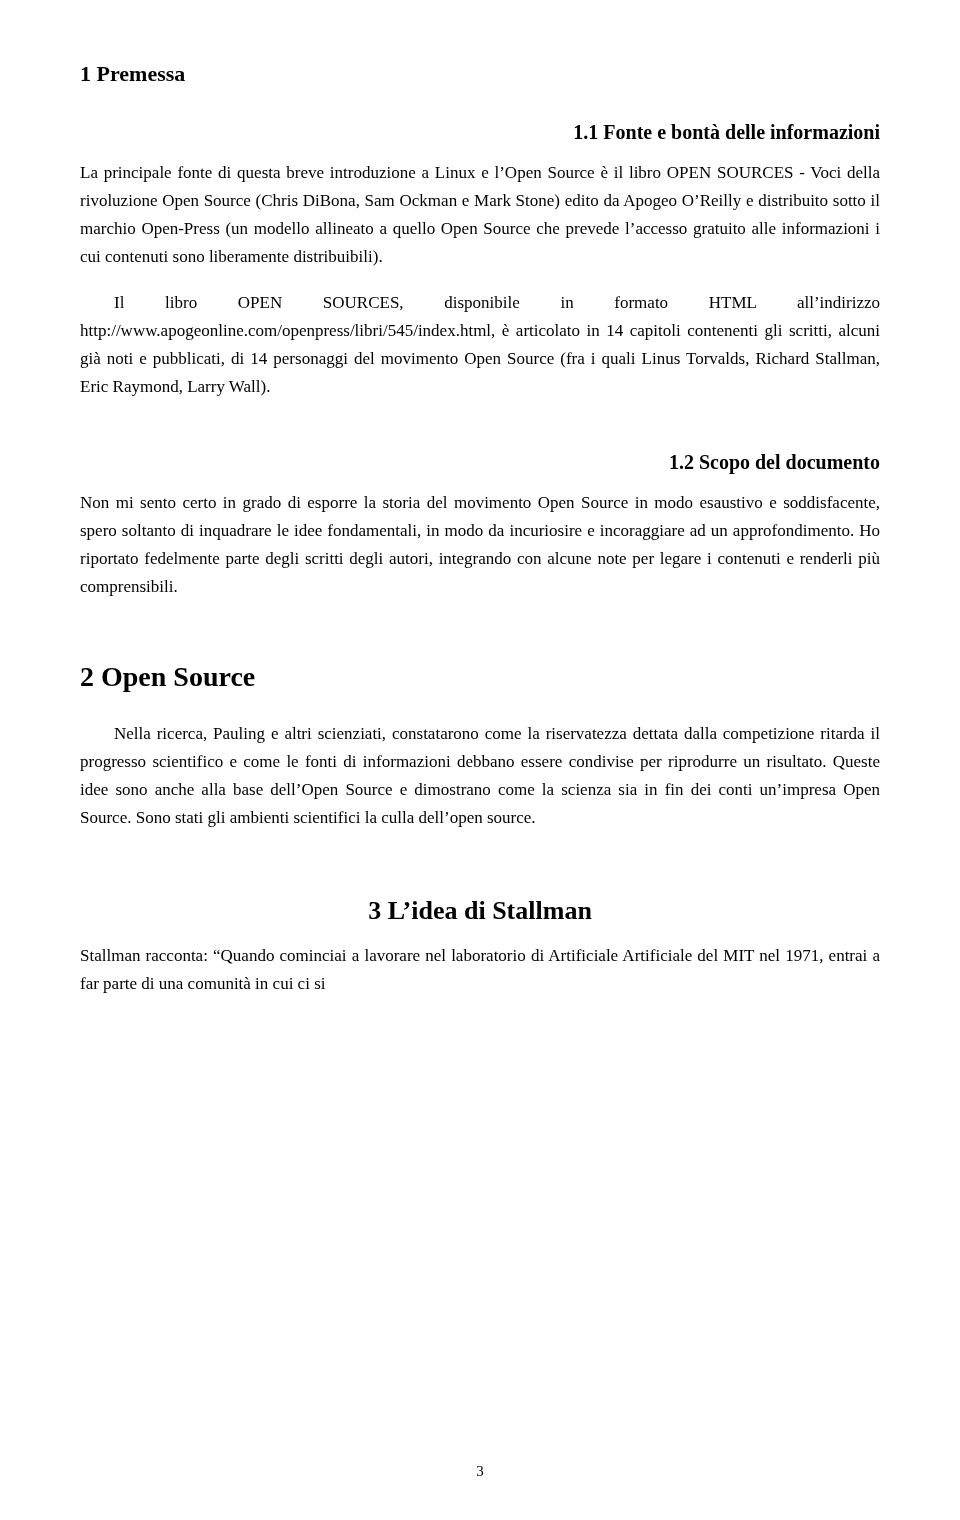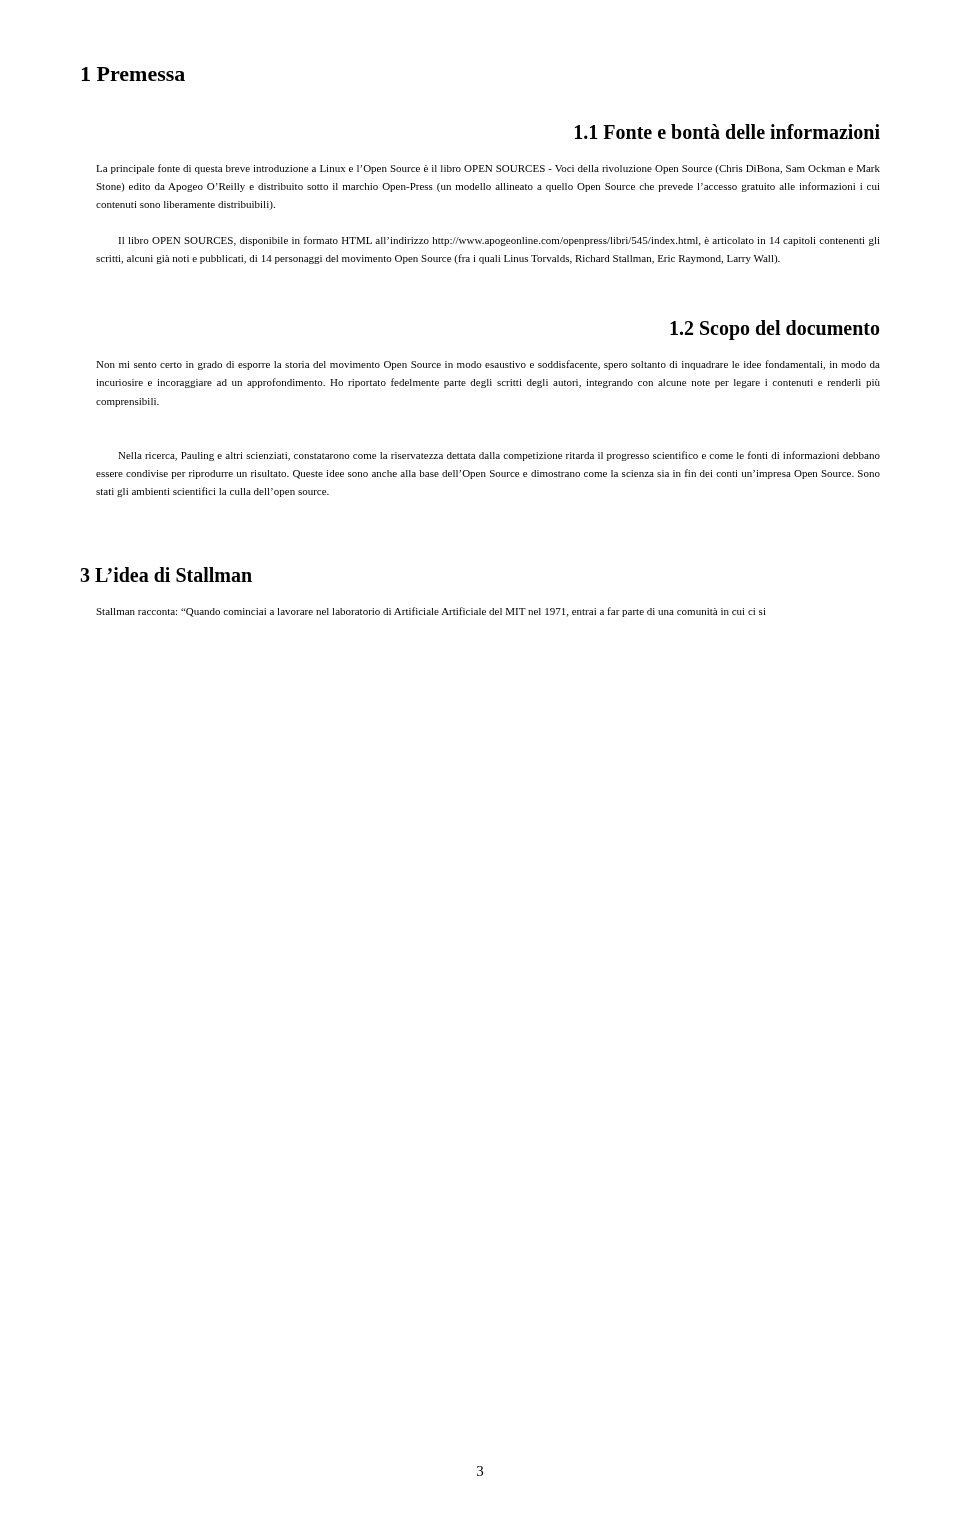--- a/index.html
+++ b/index.html
@@ -45,33 +45,33 @@
 
     .section-heading-top {
       font-size: 28px;
       font-weight: bold;
       margin-bottom: 16px;
       margin-top: 30px;
       line-height: 1.3;
     }
 
     .section-heading-3 {
-      font-size: 20px;
+      font-size: 26px;
       font-weight: bold;
       margin-bottom: 14px;
       margin-top: 34px;
       line-height: 1.3;
+      text-align: center;
     }
 
     p {
-      font-size: 11px;
+      font-size: 17px;
       line-height: 1.65;
       margin-bottom: 0;
       text-align: justify;
-      margin-left: 16px;
     }
 
     .paragraph-indent {
       text-indent: 2em;
     }
 
     .paragraph-block {
       margin-bottom: 10px;
     }
 
@@ -115,20 +115,21 @@
 
 
   <h3 class="section-heading-2">1.2  Scopo del documento</h3>
 
   <div class="paragraph-block">
     <p>Non mi sento certo in grado di esporre la storia del movimento Open Source in modo esaustivo e soddisfacente, spero soltanto di inquadrare le idee fondamentali, in modo da incuriosire e incoraggiare ad un approfondimento. Ho riportato fedelmente parte degli scritti degli autori, integrando con alcune note per legare i contenuti e renderli più comprensibili.</p>
   </div>
 
   <div class="spacer"></div>
 
+  <h2 class="section-heading-top">2   Open Source</h2>
 
 
   <div class="spacer-sm"></div>
 
   <div class="paragraph-block">
     <p class="paragraph-indent">Nella ricerca, Pauling e altri scienziati, constatarono come la riservatezza dettata dalla competizione ritarda il progresso scientifico e come le fonti di informazioni debbano essere condivise per riprodurre un risultato. Queste idee sono anche alla base dell’Open Source e dimostrano come la scienza sia in fin dei conti un’impresa Open Source. Sono stati gli ambienti scientifici la culla dell’open source.</p>
   </div>
 
   <div class="spacer"></div>
 

